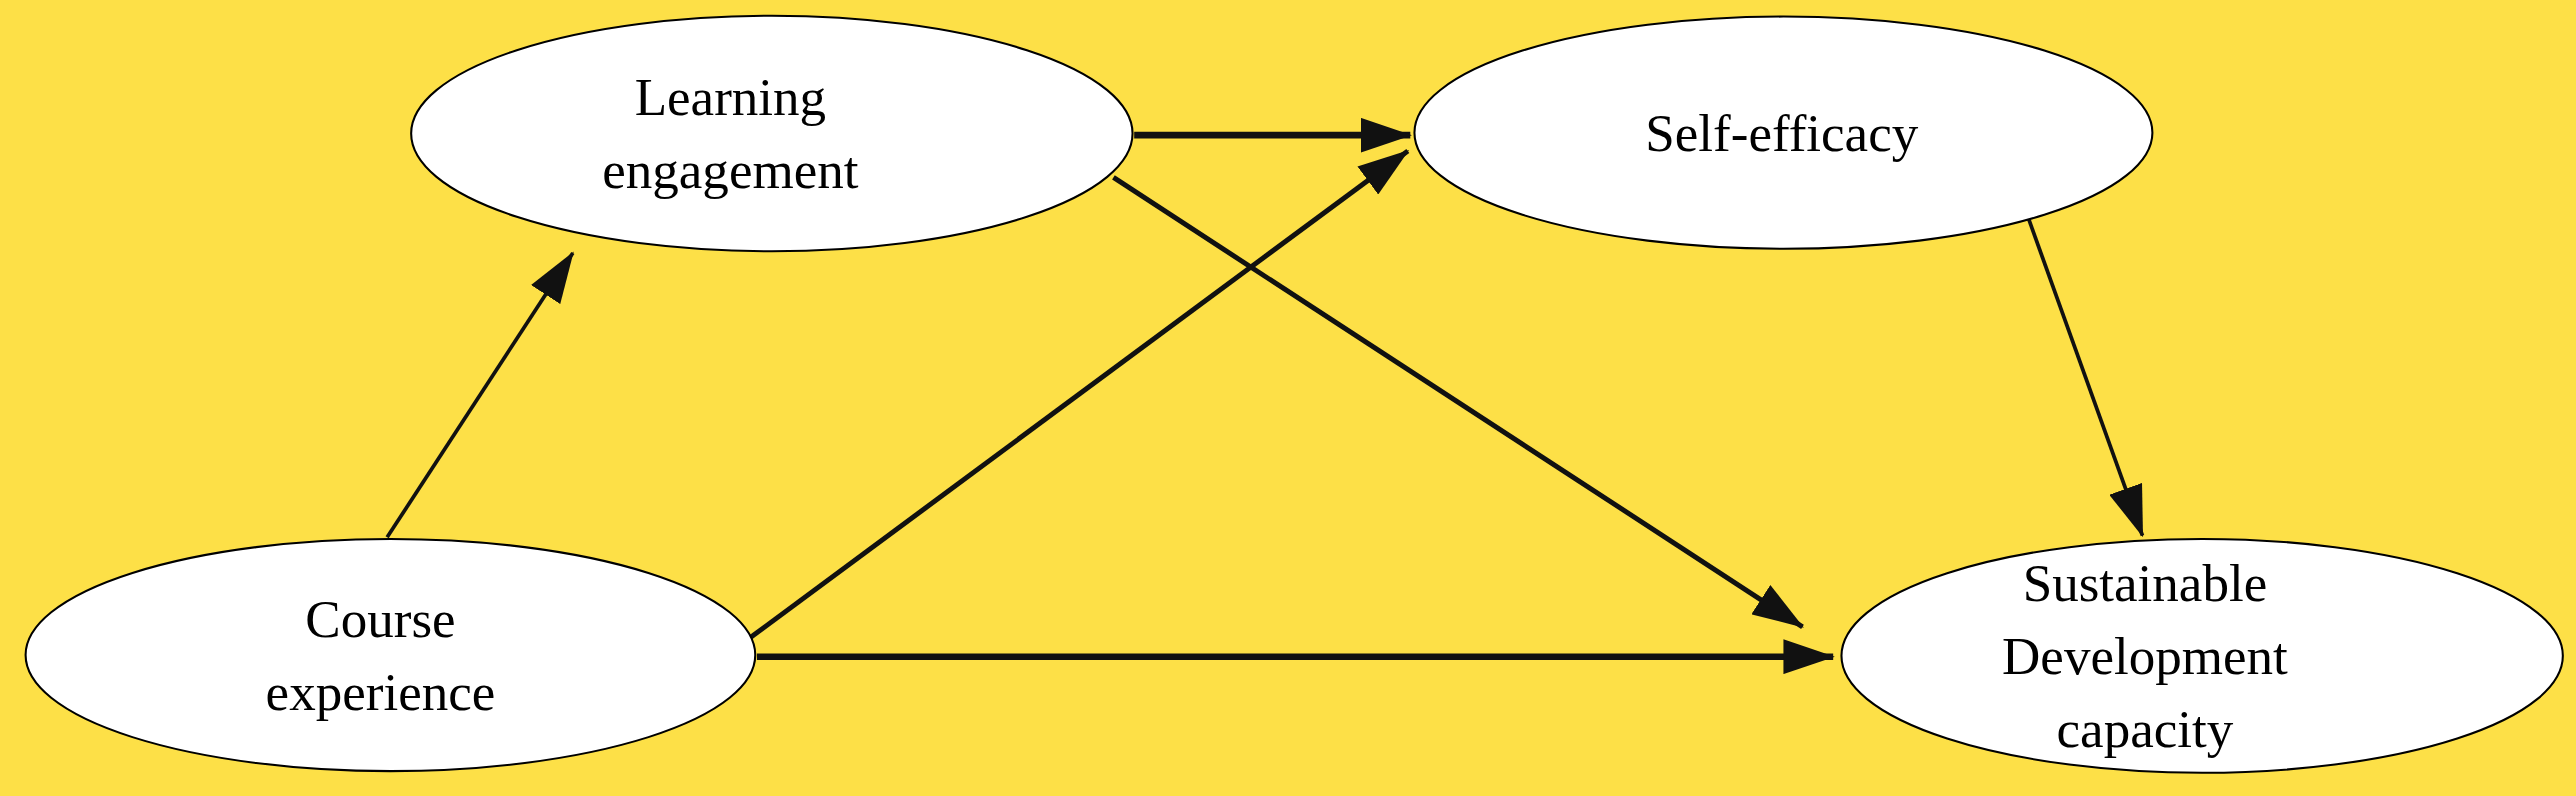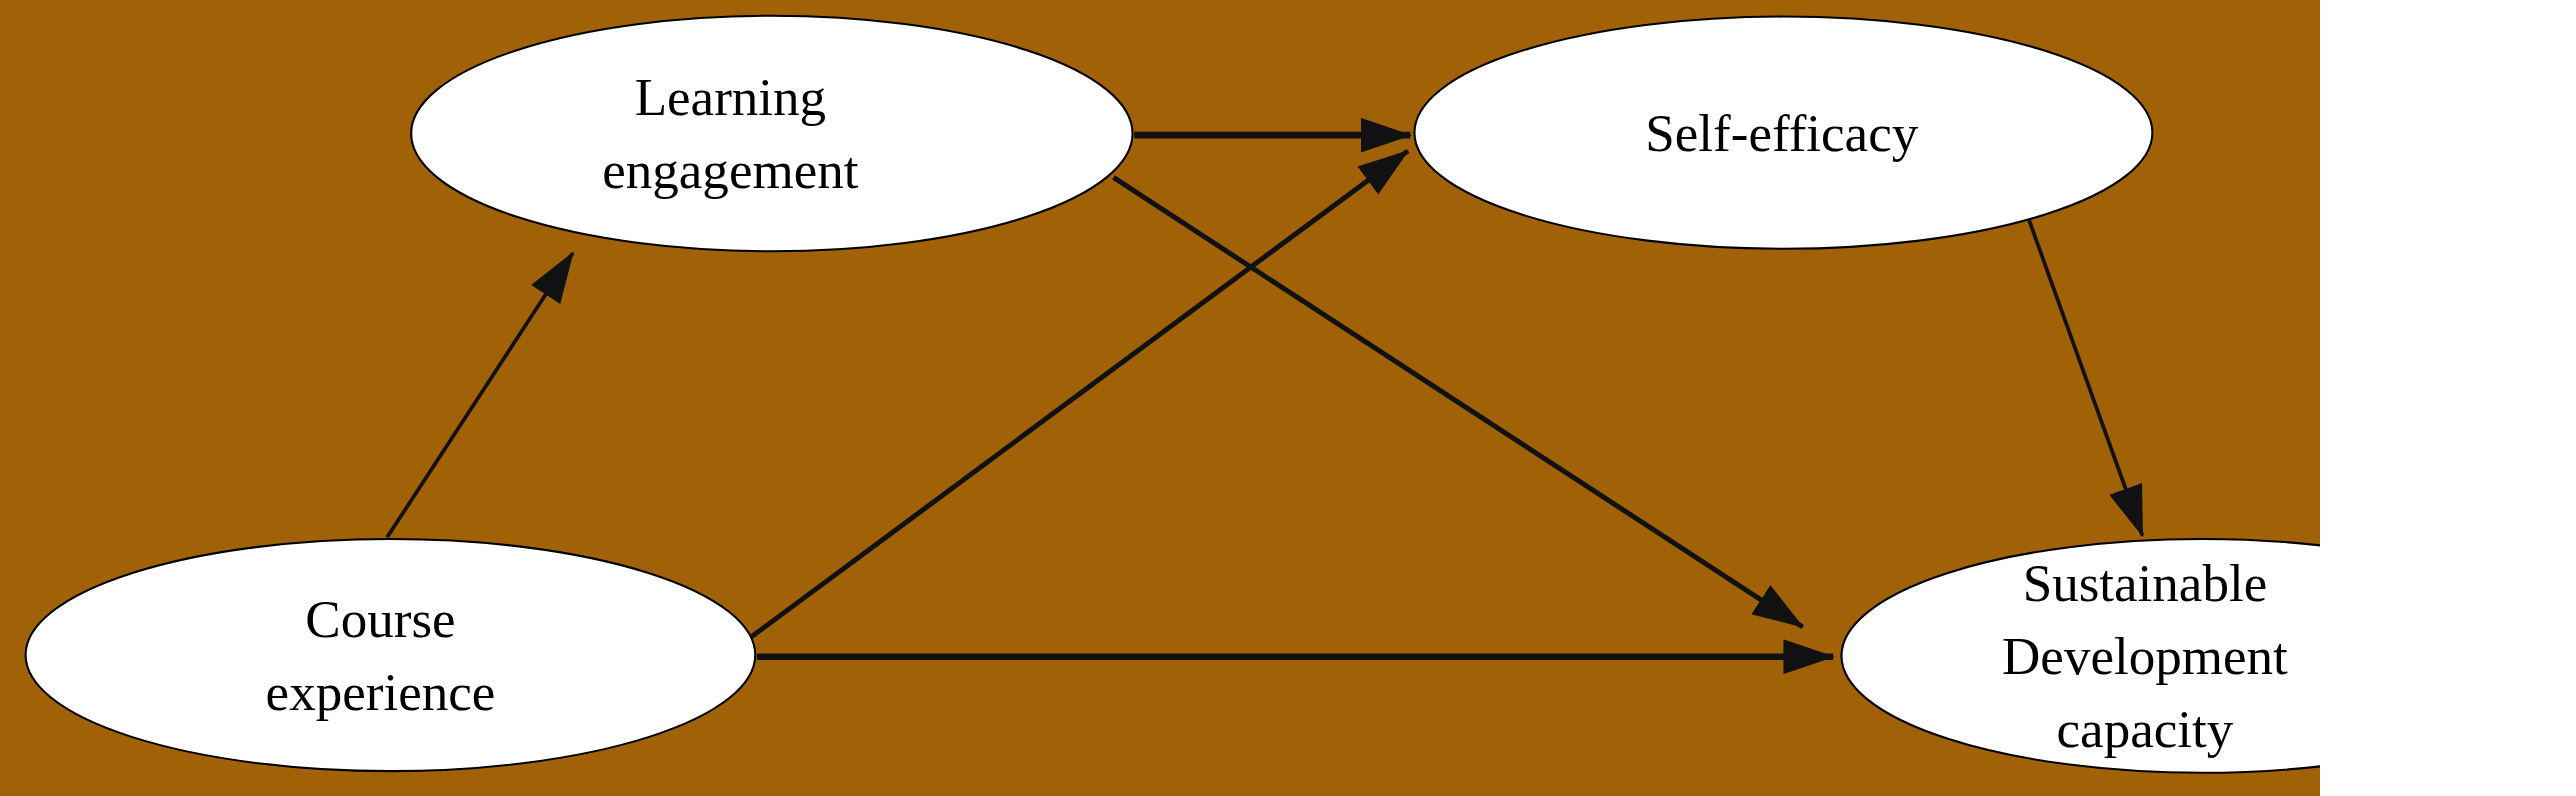--- a/index.html
+++ b/index.html
@@ -2,23 +2,23 @@
 <html style="font-size:13.3px"><head>
 <meta charset="utf-8">
 <style>
   html, body {
     margin: 0;
     padding: 0;
     background: #ffffff;
   }
   .figure {
     position: relative;
-    width: 2320px;
+    width: 2576px;
     height: 796px;
-    background: #a16207;
+    background: #fde047;
     overflow: hidden;
   }
   svg.diagram {
     display: block;
     width: 2576px;
     height: 796px;
   }
   svg.diagram text {
     font-family: "Liberation Serif", "DejaVu Serif", serif;
     font-size: 64px;

